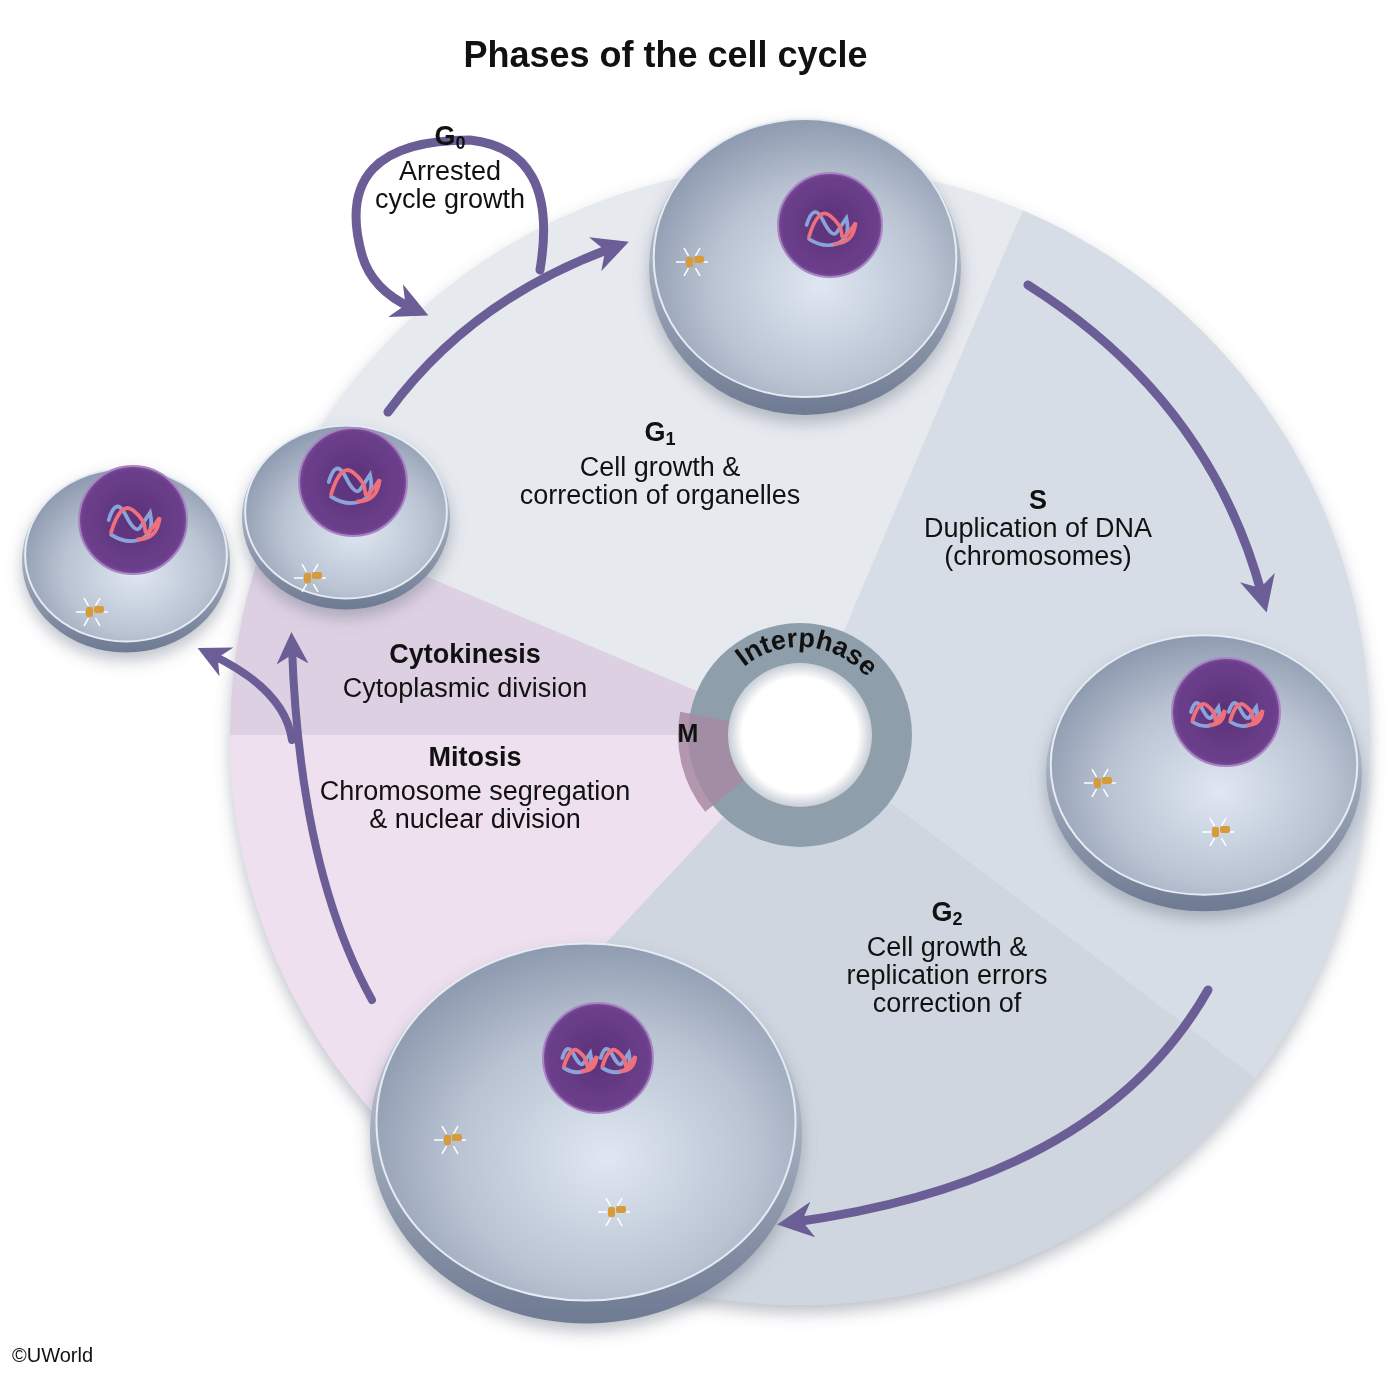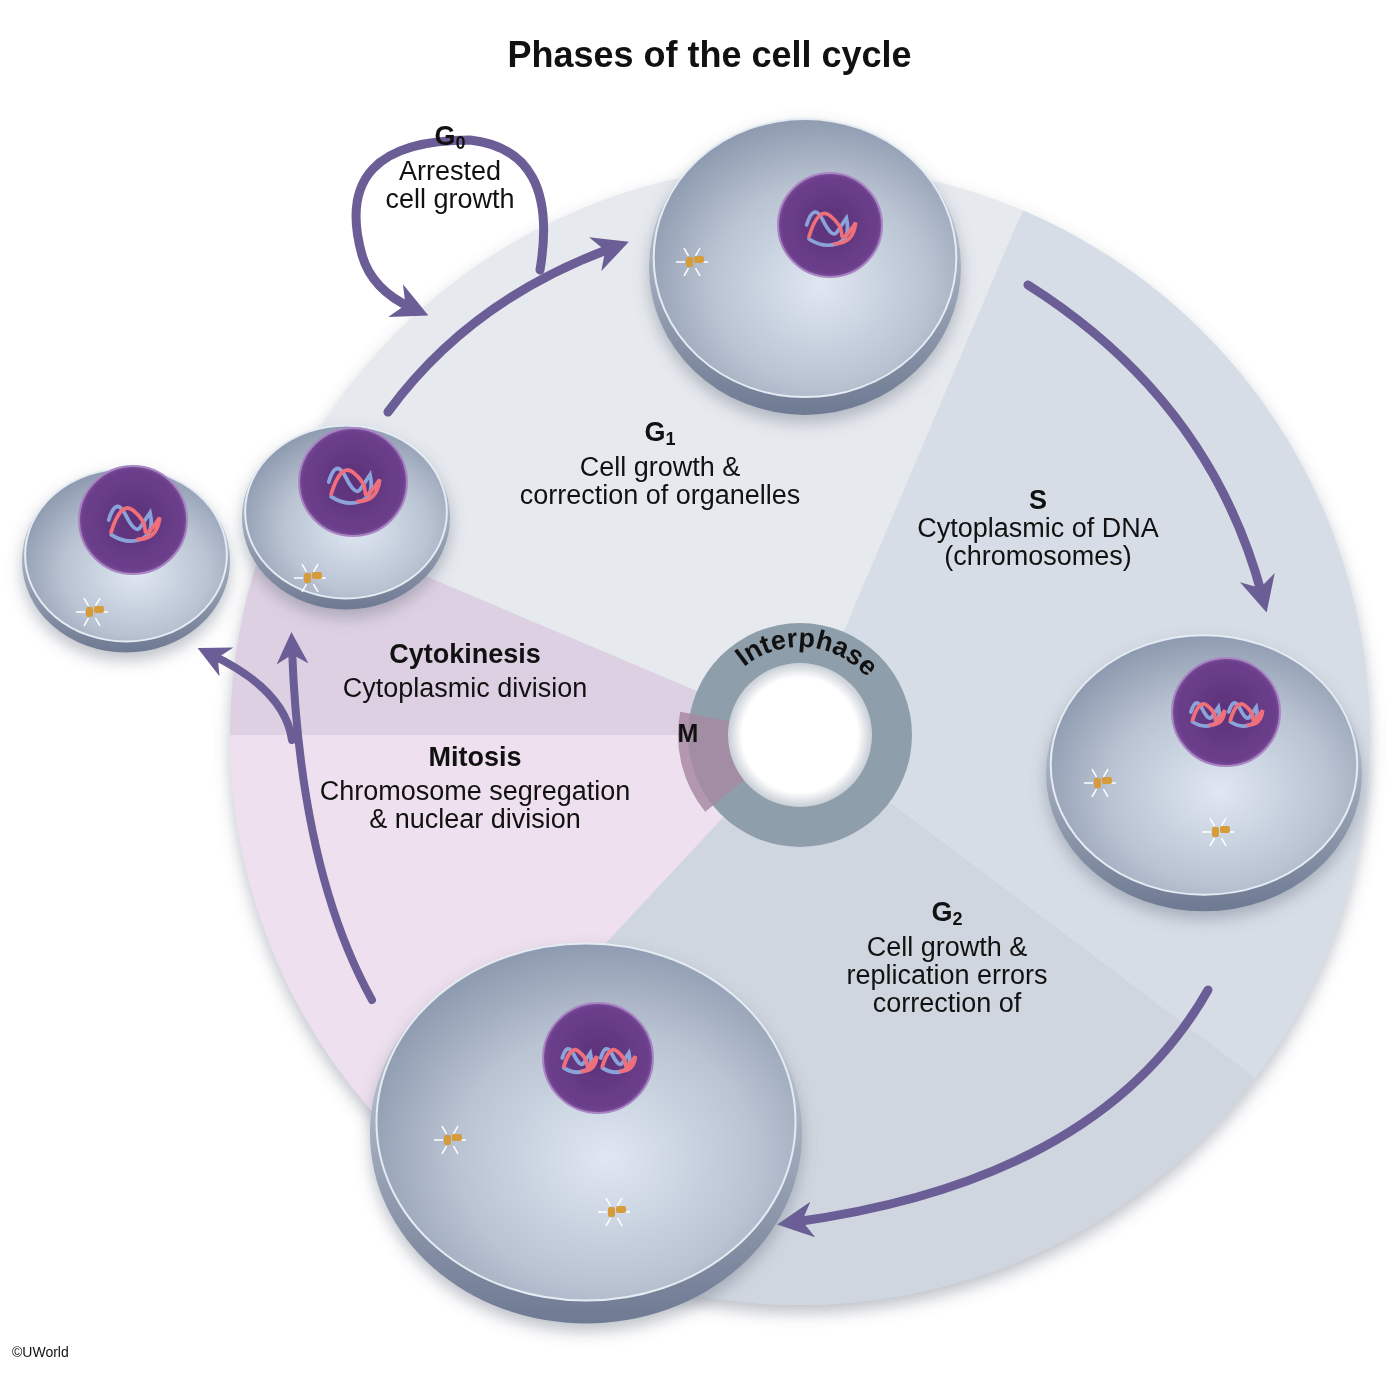--- a/index.html
+++ b/index.html
@@ -1,24 +1,24 @@
 <!DOCTYPE html>
 <html><head>
 <meta charset="utf-8">
 <style>
   html, body { margin: 0; padding: 0; background: #ffffff; }
   body { width: 1400px; height: 1376px; position: relative; overflow: hidden;
          font-family: "Liberation Sans", sans-serif; color: #111; }
   #stage { position: absolute; left: 0; top: 0; width: 1400px; height: 1376px; }
   .title { position: absolute; left: 0; top: 34px; width: 1331px; text-align: center;
-           font-weight: bold; font-size: 36px; margin-left: 44px; }
+           font-weight: bold; font-size: 36px; }
   .label { position: absolute; text-align: center; font-size: 27px; line-height: 28px; }
   .label .hd { font-weight: bold; font-size: 27px; }
   .label .hd sub { font-size: 18px; vertical-align: -4px; }
-  .copyright { position: absolute; left: 12px; top: 1344px; font-size: 14px; }
+  .copyright { position: absolute; left: 12px; top: 1344px; font-size: 20px; }
 </style>
 </head>
 <body>
 
 <div id="stage">
   <svg id="diagram" width="1400" height="1376" viewBox="0 0 1400 1376" xmlns="http://www.w3.org/2000/svg">
     <defs>
       <radialGradient id="cellGrad" cx="0.55" cy="0.6" r="0.6">
         <stop offset="0" stop-color="#dfe7f2"></stop>
         <stop offset="0.6" stop-color="#b9c3d2"></stop>
@@ -182,32 +182,32 @@
       <textPath href="#interphasePath" startOffset="50%" text-anchor="middle">Interphase</textPath>
     </text>
     <text x="688" y="742" font-family="Liberation Sans, sans-serif" font-weight="bold" font-size="25" text-anchor="middle" fill="#111">M</text>
   </svg>
 
   <div class="title">Phases of the cell cycle</div>
 
   <div class="label" style="left:360px; top:122px; width:180px;">
     <div class="hd"><span>G</span><sub>0</sub></div>
     <div>Arrested</div>
-    <div>cell growth</div>
+    <div>cycle growth</div>
   </div>
 
   <div class="label" style="left:470px; top:418px; width:380px;">
     <div class="hd"><span>G</span><sub>1</sub></div>
     <div>Cell growth &amp;</div>
     <div>correction of organelles</div>
   </div>
 
   <div class="label" style="left:888px; top:486px; width:300px;">
     <div class="hd">S</div>
-    <div>Cytoplasmic of DNA</div>
+    <div>Duplication of DNA</div>
     <div>(chromosomes)</div>
   </div>
 
   <div class="label" style="left:797px; top:898px; width:300px;">
     <div class="hd"><span>G</span><sub>2</sub></div>
     <div>Cell growth &amp;</div>
     <div>replication errors</div>
     <div>correction of</div>
   </div>
 

